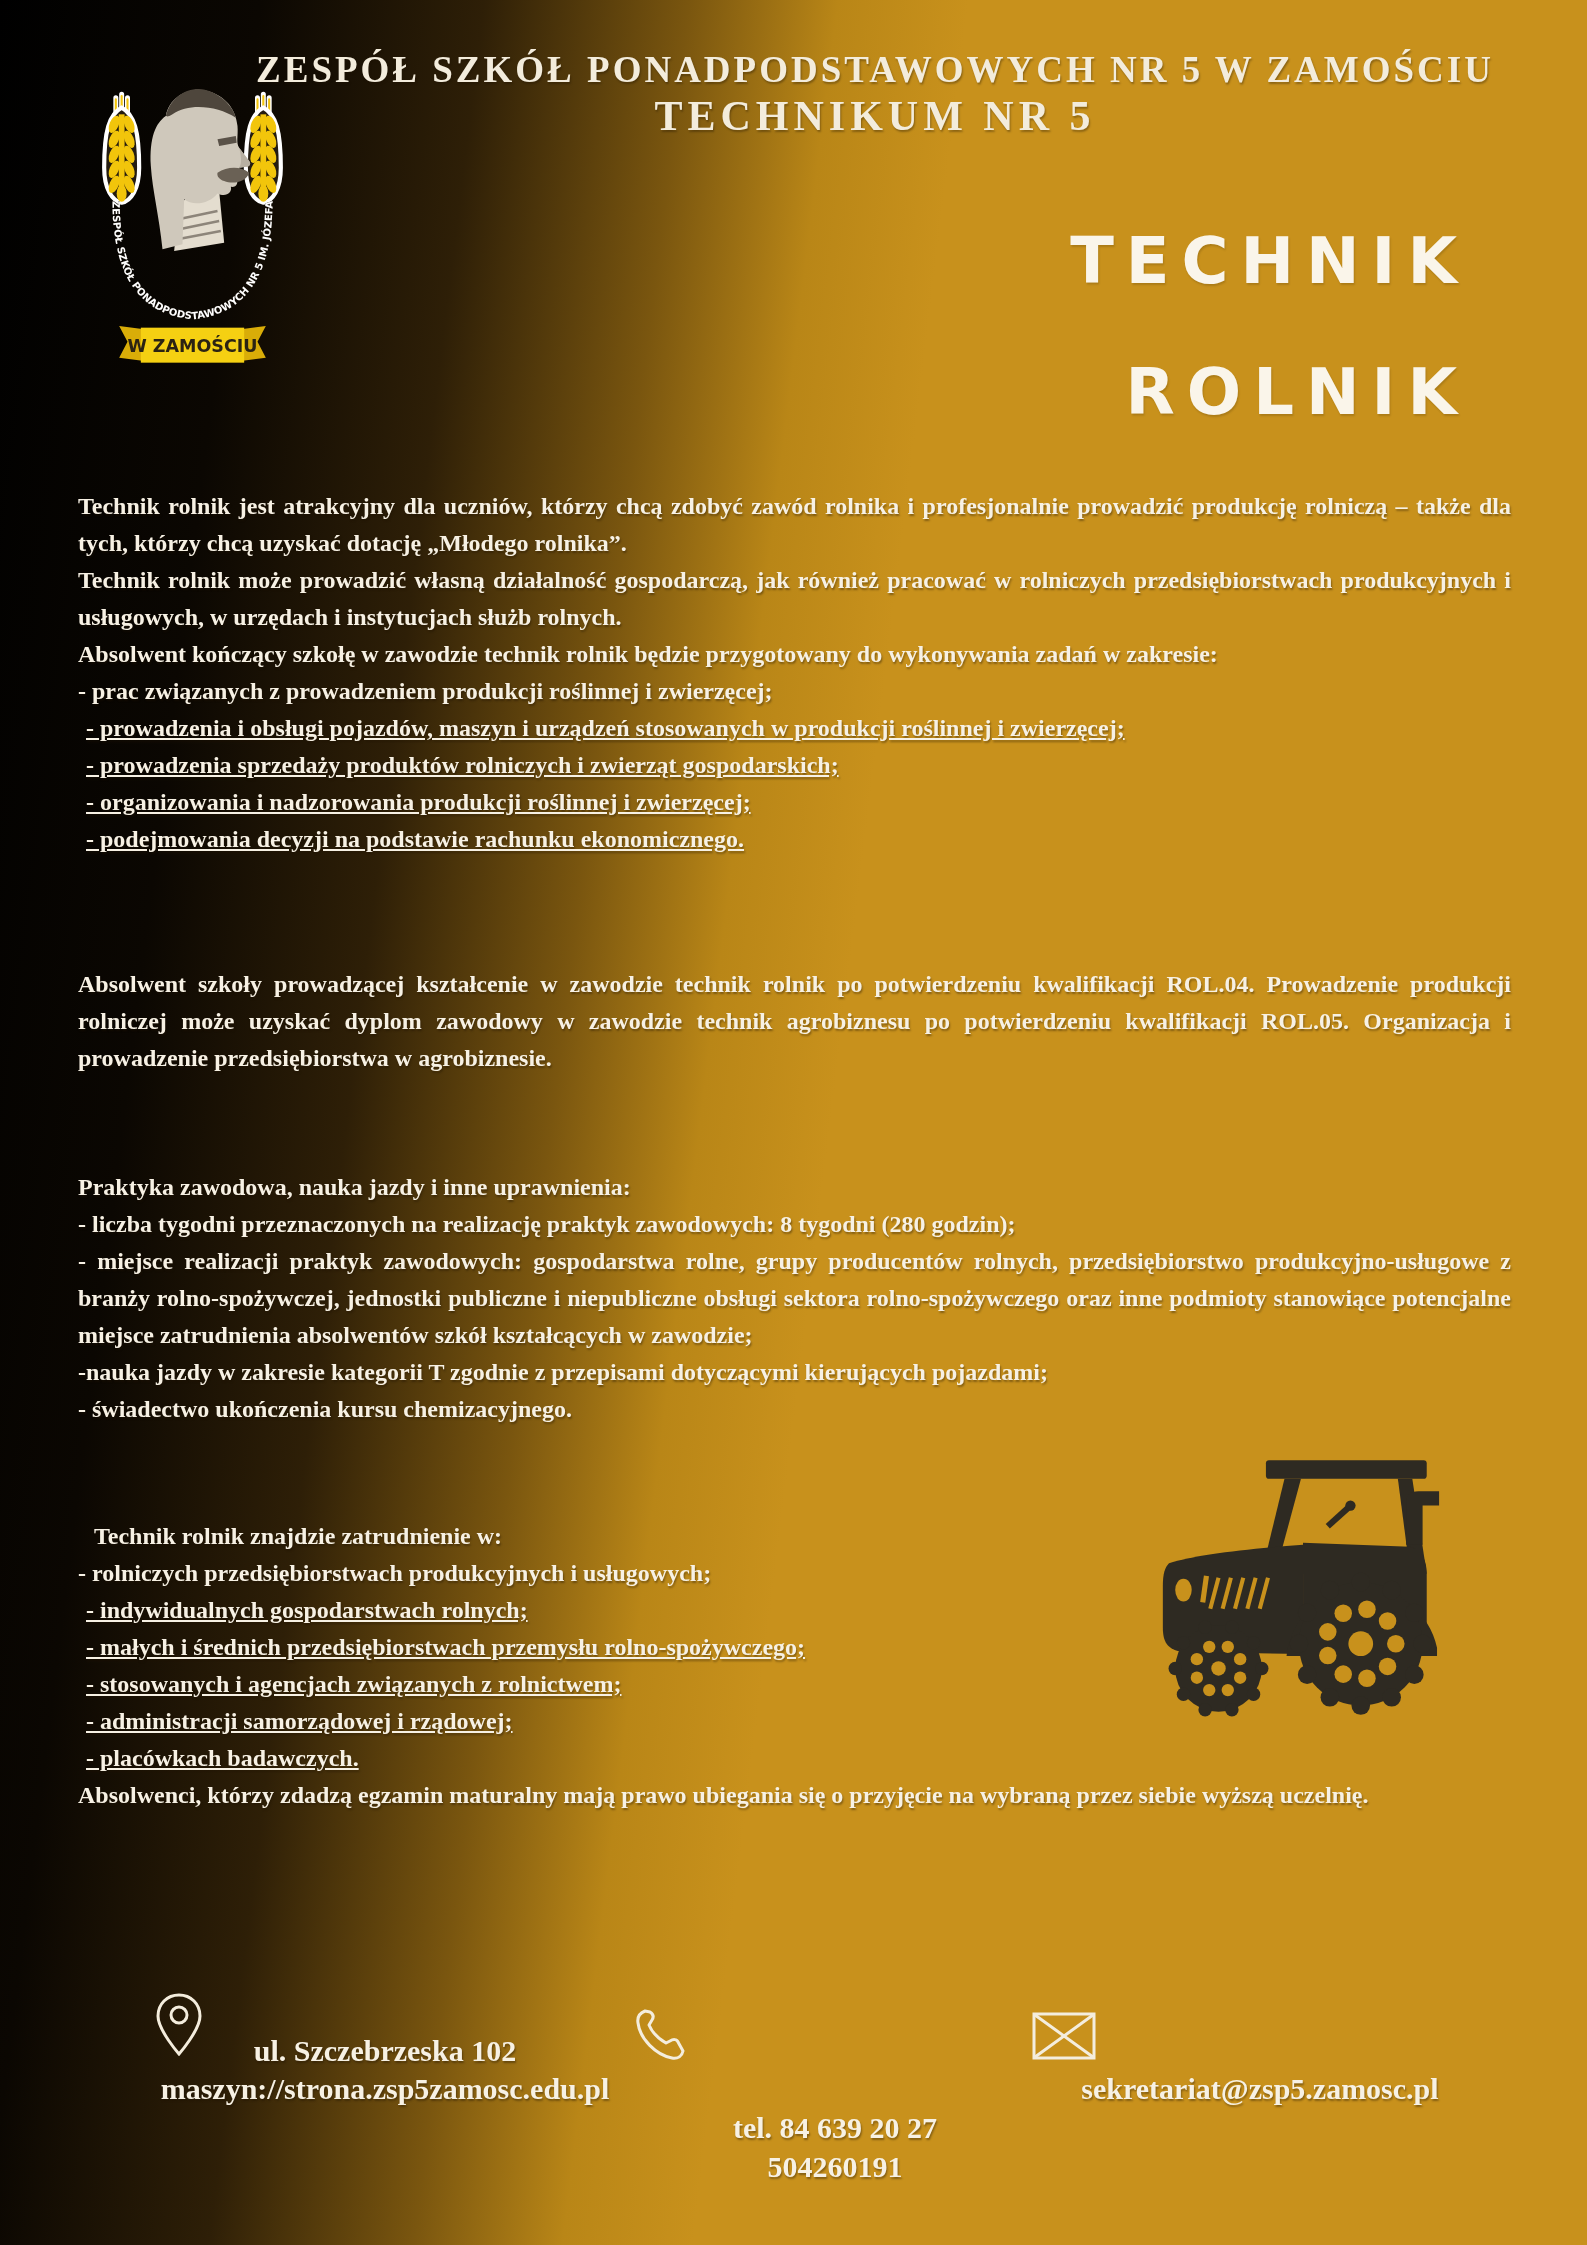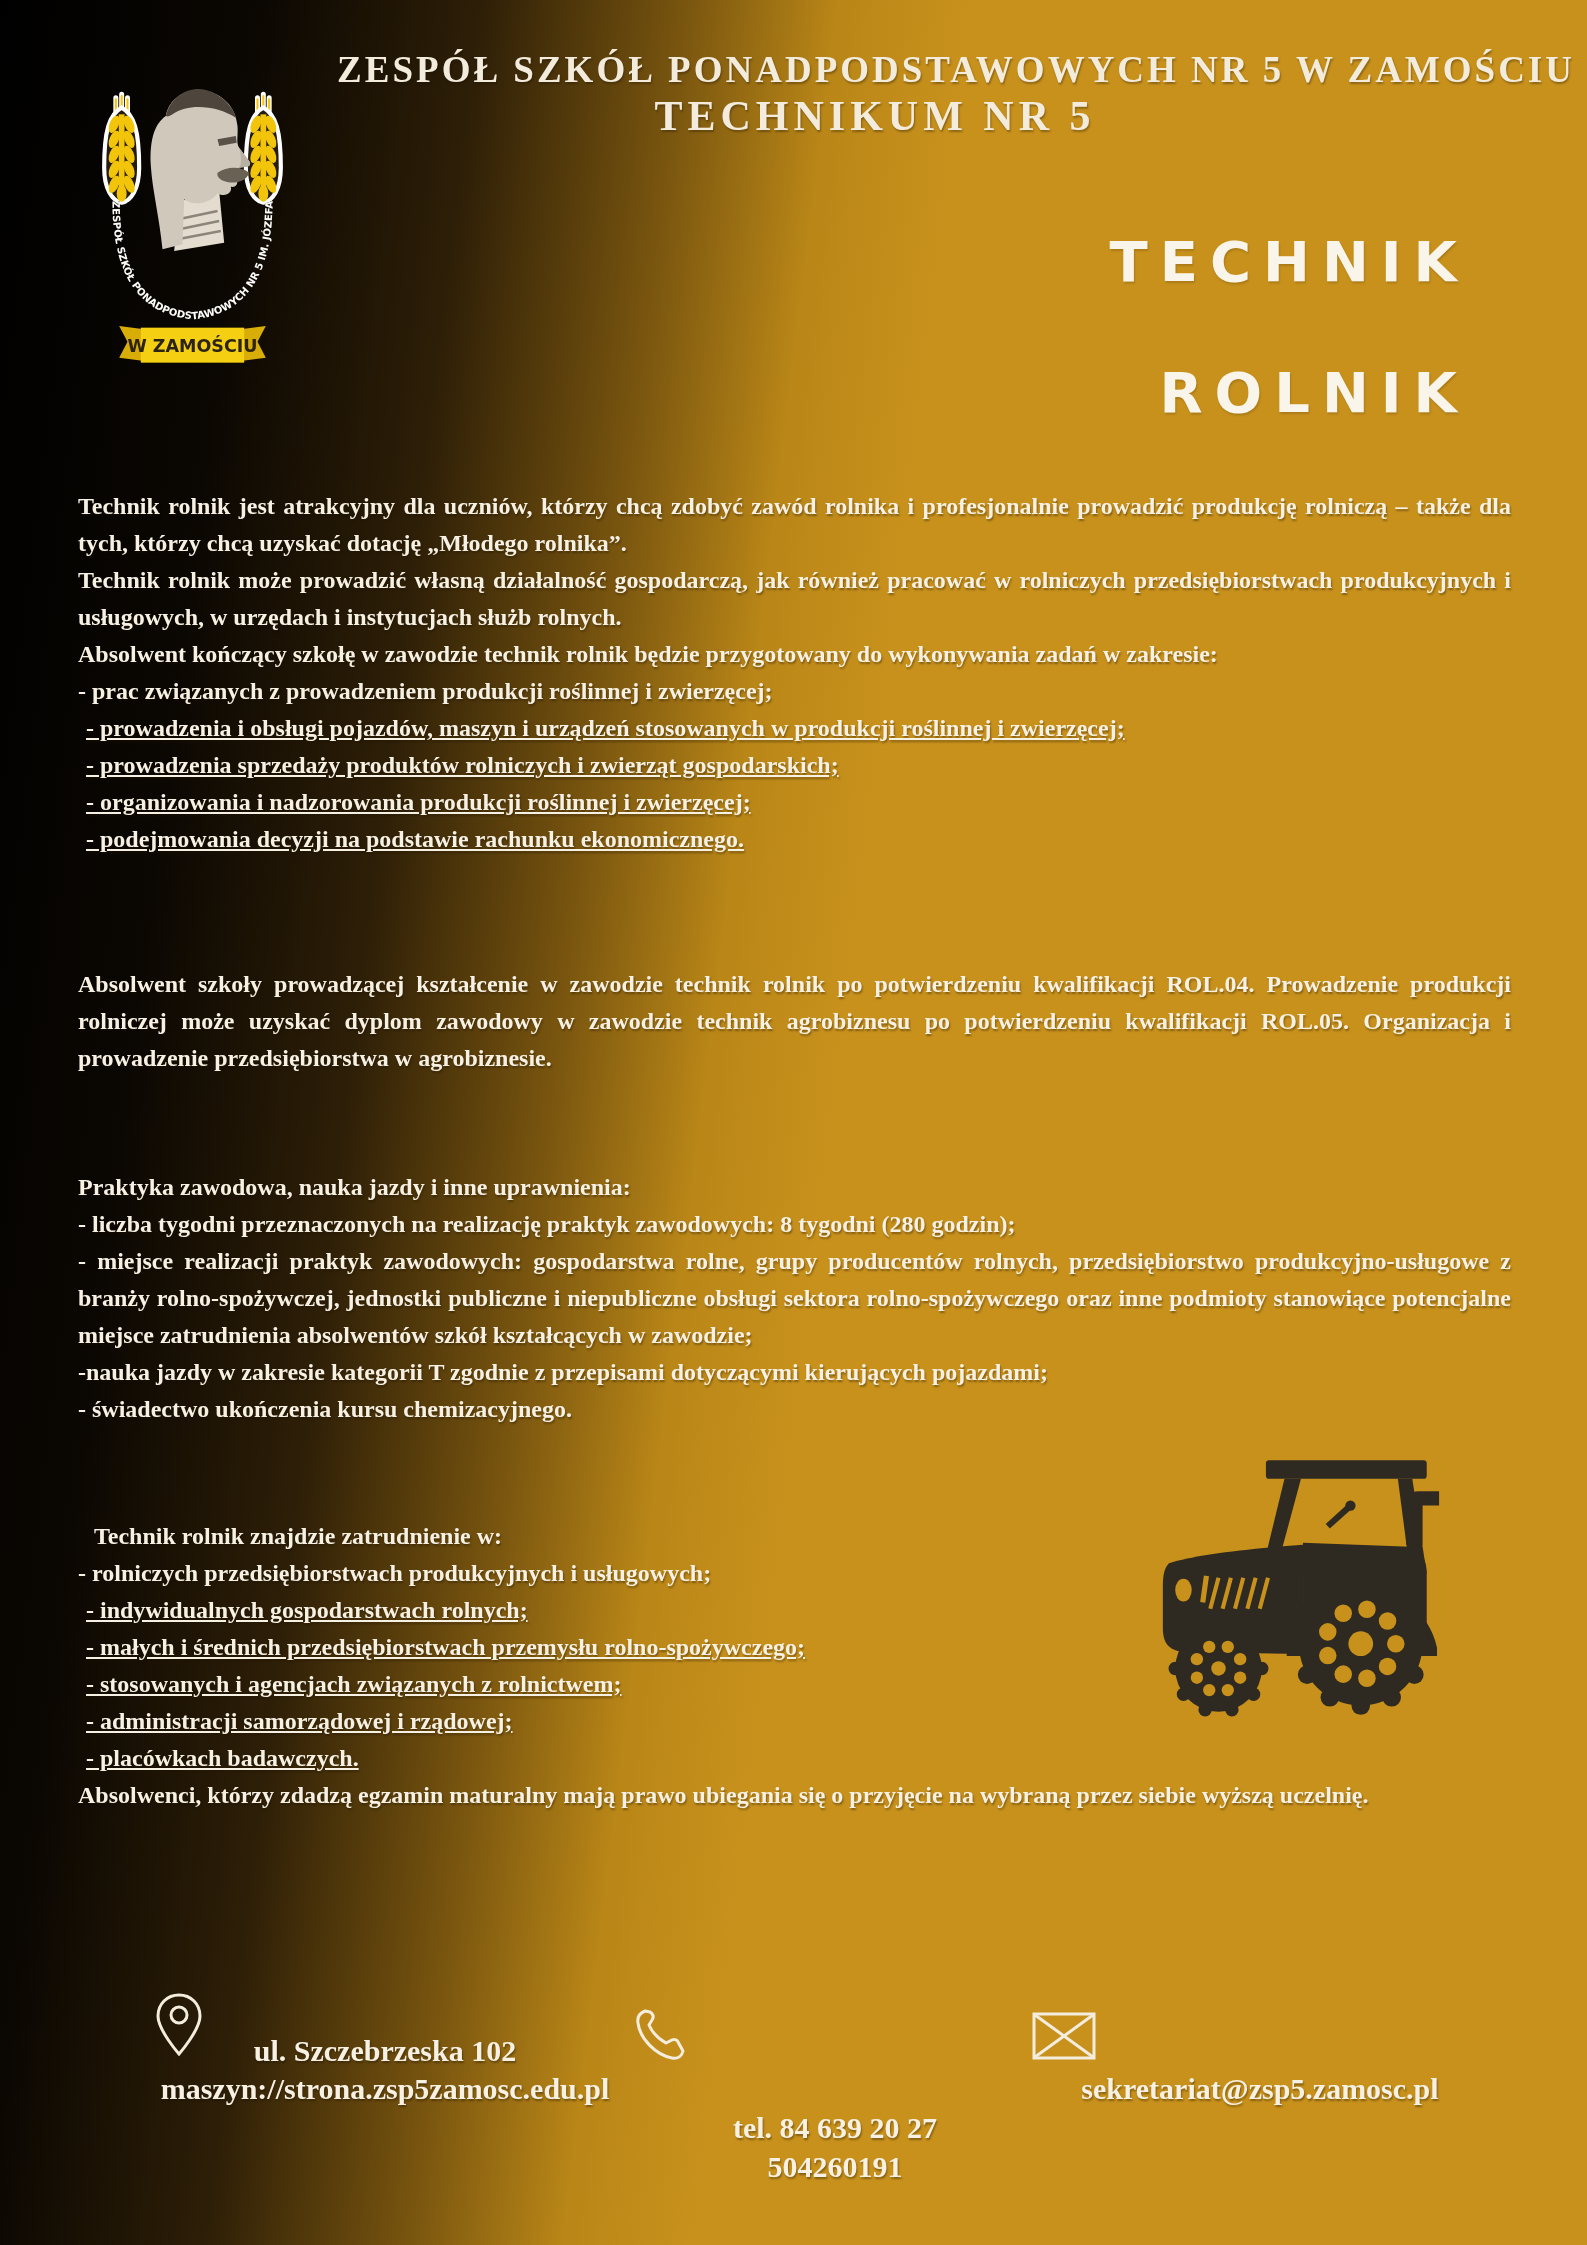--- a/index.html
+++ b/index.html
@@ -1,28 +1,28 @@
 <!DOCTYPE html>
 <html><head>
 <meta charset="utf-8">
 <style>
   html,body{margin:0;padding:0;background:#444;}
   .poster{
     position:relative;width:1587px;height:2245px;overflow:hidden;
     font-family:"Liberation Serif",serif;
     background:linear-gradient(97deg,#000 0%,#0b0702 14%,#2e1f07 26%,#7a560f 37%,#b98617 45%,#c8911c 52%,#c8911c 100%);
   }
-  .hdr1{position:absolute;left:175px;top:48px;width:1400px;text-align:right;
+  .hdr1{position:absolute;left:175px;top:48px;width:1400px;text-align:center;
     color:#f3ecdc;font-weight:bold;font-size:37px;letter-spacing:3px;
     text-shadow:1px 2px 2px rgba(30,18,0,.35);}
   .hdr2{position:absolute;left:175px;top:92px;width:1400px;text-align:center;
     color:#f3ecdc;font-weight:bold;font-size:42px;letter-spacing:5px;
     text-shadow:1px 2px 2px rgba(30,18,0,.35);}
   .title{position:absolute;right:118px;top:196px;text-align:right;
-    font-family:"DejaVu Sans",sans-serif;font-weight:bold;font-size:56px;
+    font-family:"DejaVu Sans",sans-serif;font-weight:bold;font-size:64px;
     line-height:131px;letter-spacing:12px;color:#faf5ea;
     text-shadow:1px 2px 2px rgba(60,40,0,.2);}
   .txt{position:absolute;left:78px;width:1433px;color:#f7f1e4;font-weight:bold;
     font-size:24px;line-height:37px;text-align:justify;
     text-shadow:1px 2px 2px rgba(30,18,0,.4);}
   .txt p{margin:0;}
   .ind8{padding-left:8px;text-decoration:underline;}
   .ind16{padding-left:16px;}
   .blockA{top:488px;}
   .blockB{top:966px;}

